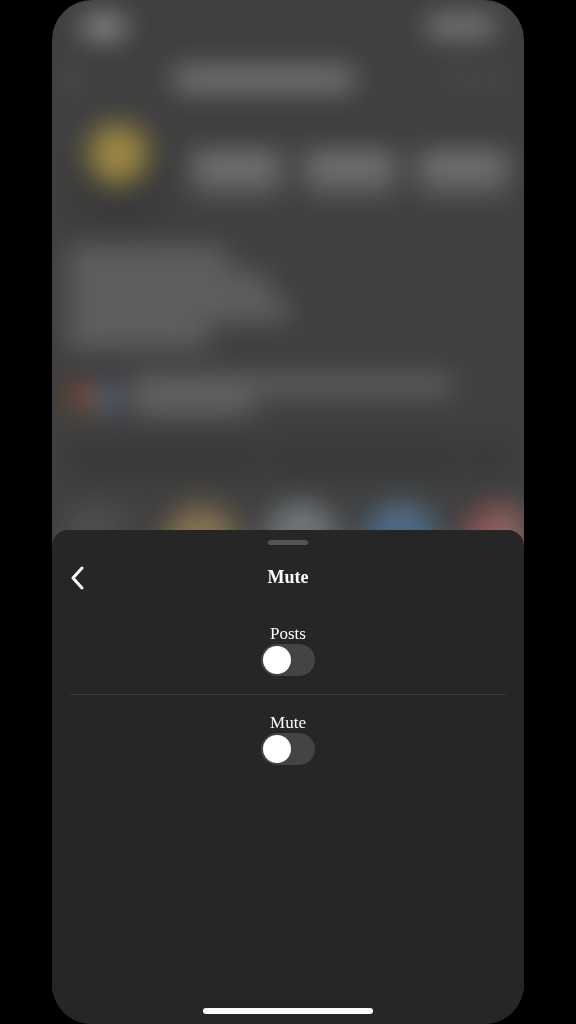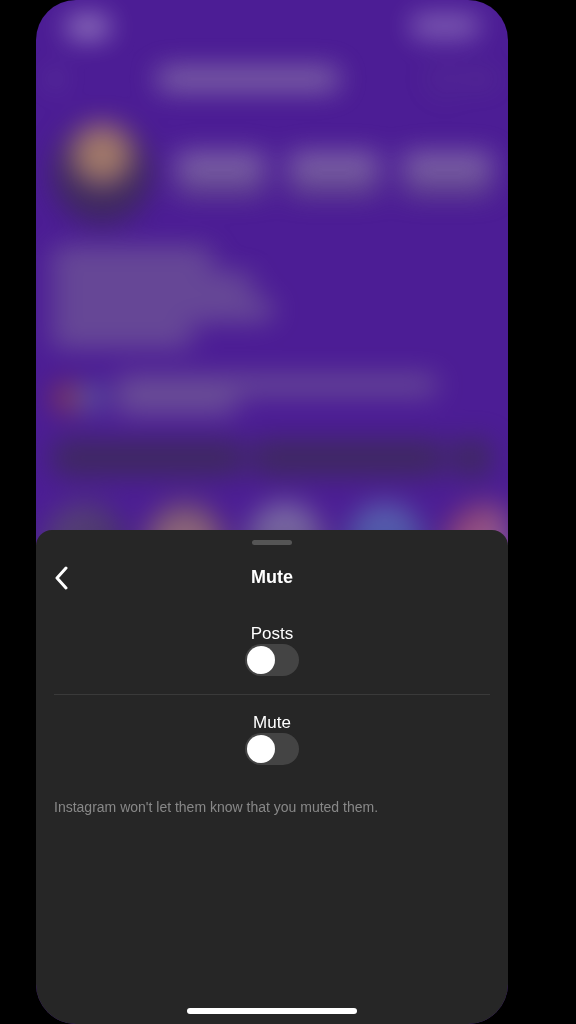--- a/index.html
+++ b/index.html
@@ -7,26 +7,27 @@
       width: 576px;
       height: 1024px;
       background: #000;
       font-family: -apple-system, BlinkMacSystemFont, 'Segoe UI', sans-serif;
       position: relative;
       overflow: hidden;
     }
     .phone-frame {
       position: absolute;
       top: 0;
-      left: 36px;
+      left: 52px;
       width: 472px;
       height: 1024px;
-      background: #4c1d95;
+      background: #404040;
       border-radius: 40px;
       overflow: hidden;
+      font-family: Liberation Serif, serif;
     }
     .blurred-bg {
       position: absolute;
       top: 0;
       left: 0;
       width: 100%;
       height: 100%;
       filter: blur(14px);
       opacity: 0.55;
     }
@@ -354,17 +355,16 @@
 
     <div class="divider"></div>
 
     <div class="option-row">
       <div class="option-label">Mute</div>
       <div class="toggle">
         <div class="toggle-knob"></div>
       </div>
     </div>
 
-    <div class="sheet-footer">Instagram won't let them know that you muted them.</div>
   </div>
 
   <div class="home-indicator"></div>
 </div>
 
 </body></html>

